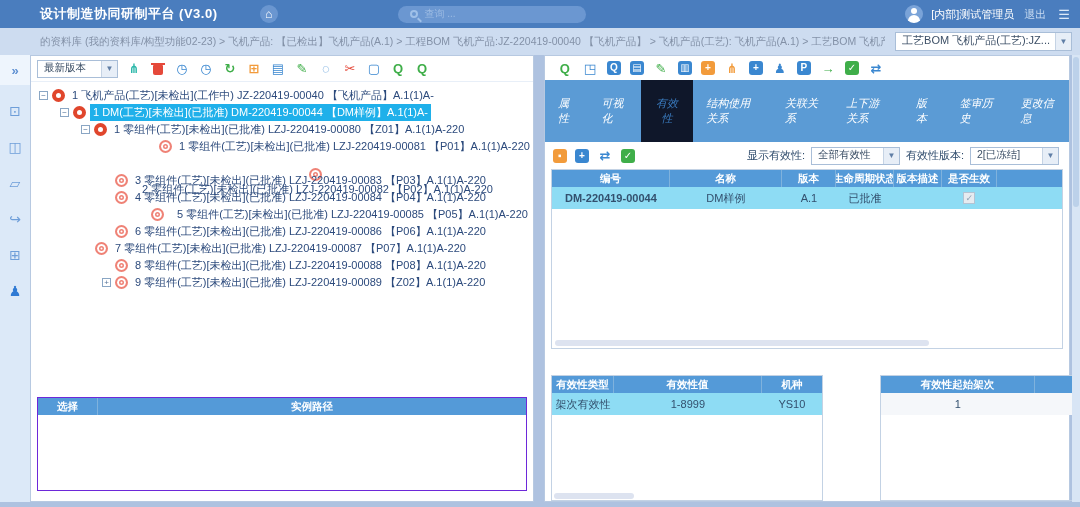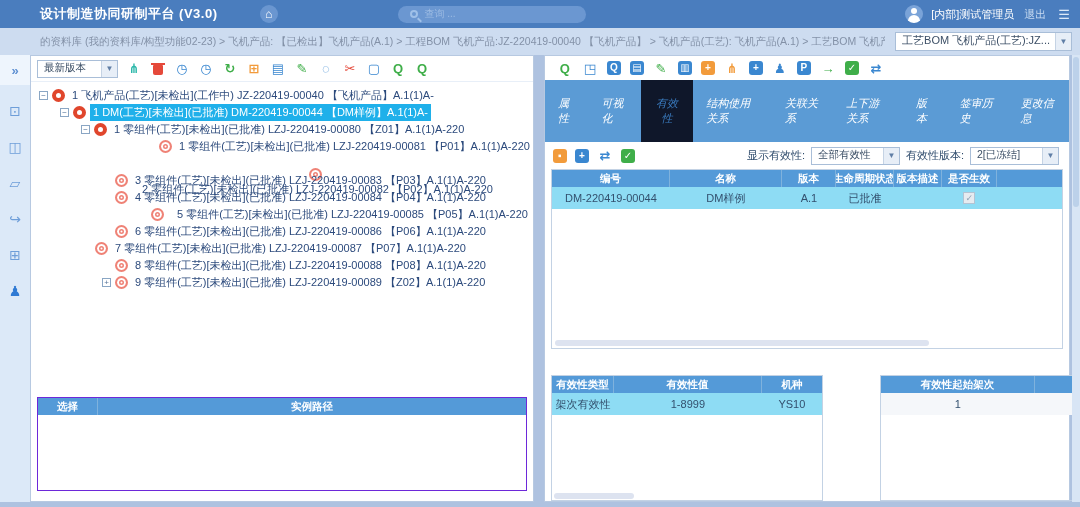--- a/index.html
+++ b/index.html
@@ -280,21 +280,21 @@
           <div class="t-head">
             <div class="t-hcell" style="width: 118px;">编号</div>
             <div class="t-hcell" style="width: 112px;">名称</div>
             <div class="t-hcell" style="width: 54px;">版本</div>
             <div class="t-hcell" style="width: 58px;">生命周期状态</div>
             <div class="t-hcell" style="width: 48px;">版本描述</div>
             <div class="t-hcell" style="width: 55px;">是否生效</div>
             <div class="t-hcell t-fill"></div>
           </div>
           <div class="t-row sel">
-            <div class="t-cell" style="width: 118px;">DM-220419-00044</div>
+            <div class="t-cell" style="width: 118px; font-weight: bold;">DM-220419-00044</div>
             <div class="t-cell" style="width: 112px;">DM样例</div>
             <div class="t-cell" style="width: 54px;">A.1</div>
             <div class="t-cell" style="width: 58px;">已批准</div>
             <div class="t-cell" style="width: 48px;"></div>
             <div class="t-cell" style="width: 55px;">
               <span class="cb">✓</span>
             </div>
             <div class="t-cell t-fill"></div>
           </div>
         <div style="flex:1"></div>

